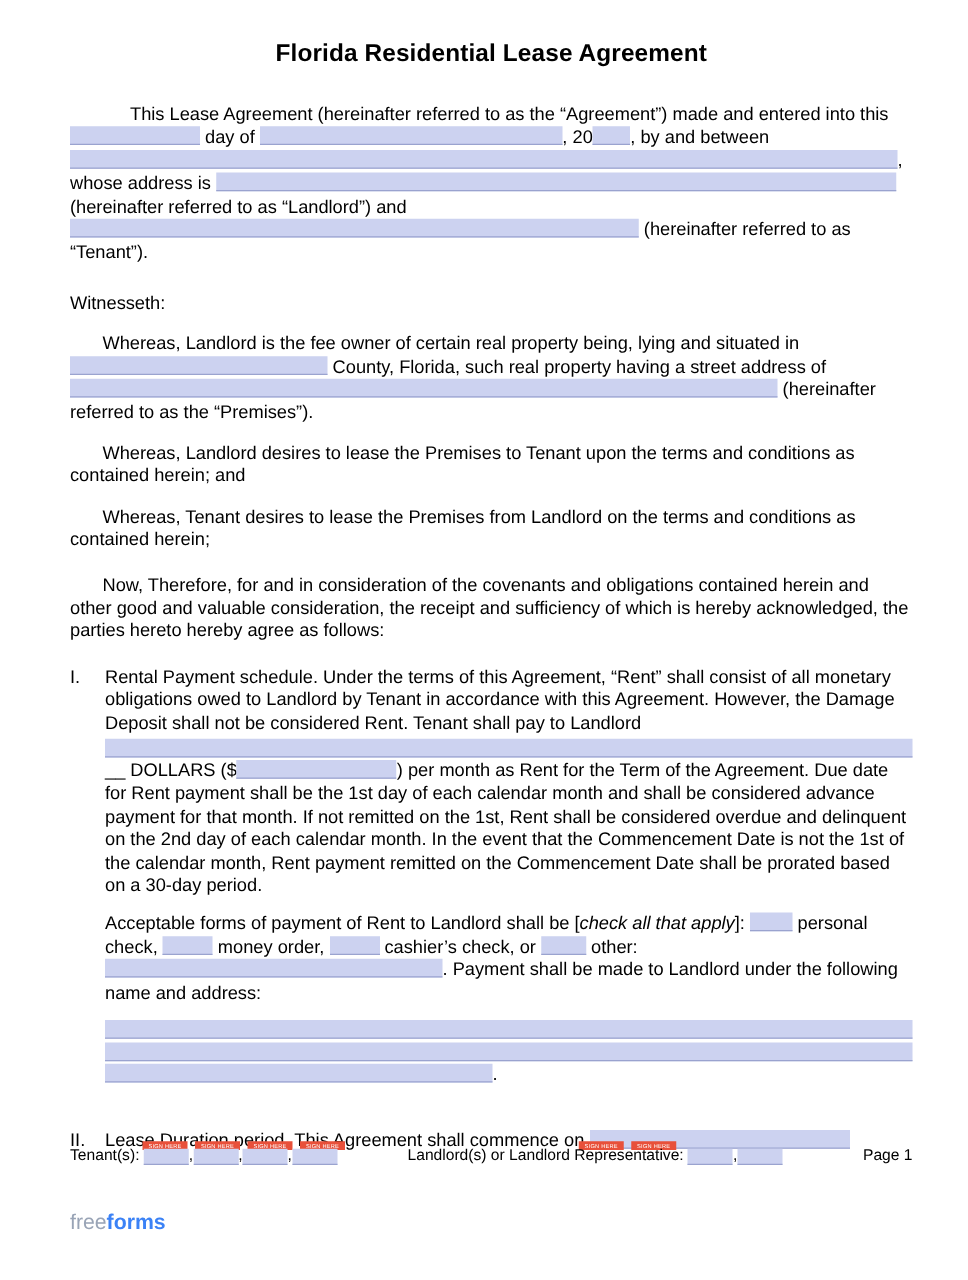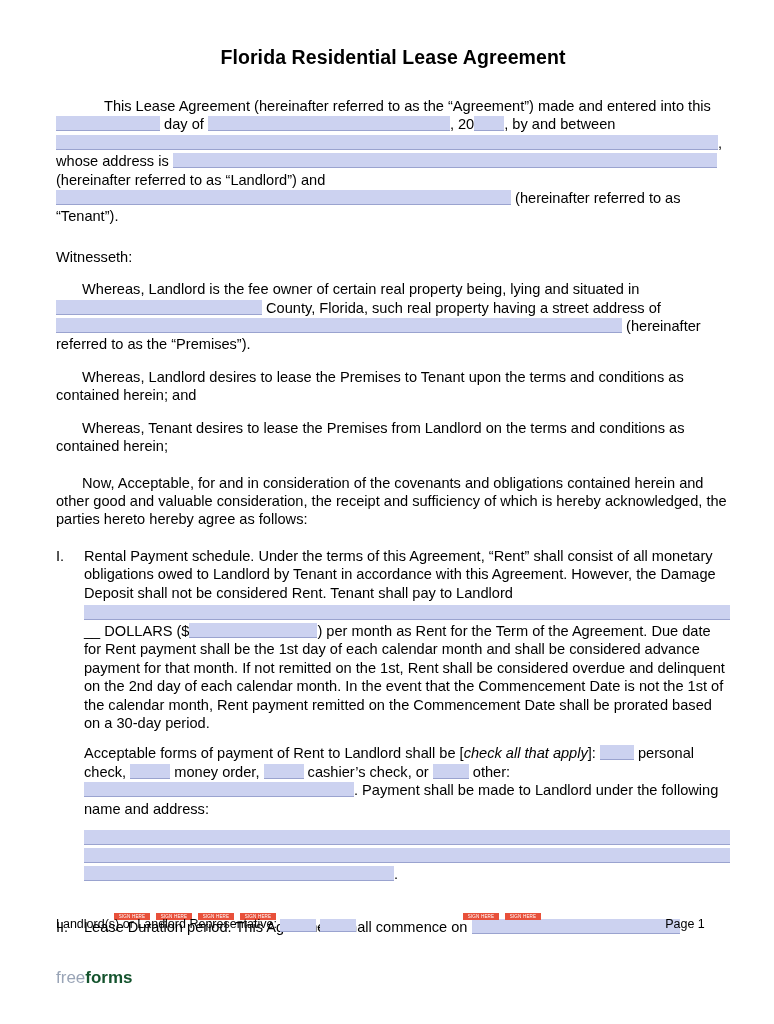--- a/index.html
+++ b/index.html
@@ -13,21 +13,21 @@
     font-family: "Liberation Sans", sans-serif;
     color: #000000;
     position: relative;
     overflow: hidden;
   }
   .page {
     position: relative;
     width: 774px;
     height: 1024px;
     box-sizing: border-box;
-    padding: 32px 44px 0 56px;
+    padding: 18px 44px 0 56px;
   }
   h1.doc-title {
     font-size: 19.5px;
     font-weight: bold;
     text-align: center;
     margin: 14px 0 28px 0;
     letter-spacing: 0.1px;
   }
   p {
     margin: 0 0 0 0;
@@ -105,31 +105,31 @@
     vertical-align: bottom;
   }
   .tags-left { margin-left: 58px; }
   .tags-right { }
   .footer-line {
     display: flex;
     align-items: flex-end;
   }
   .footer-left { width: 270px; }
   .footer-center { flex: 1; }
-  .footer-right { width: 90px; text-align: center; }
+  .footer-right { width: 90px; text-align: right; }
   .page-count { font-size: 12.5px; }
   .brand {
     position: absolute;
     left: 56px;
     top: 968px;
     font-size: 17px;
     color: #7d8aa0;
   }
   .brand .free { font-weight: normal; color: #99a4b6; }
-  .brand .forms { font-weight: bold; color: #14532d; }
+  .brand .forms { font-weight: bold; color: #3b82f6; }
 </style>
 </head>
 <body>
 
 <div class="page">
 
   <h1 class="doc-title">Florida Residential Lease Agreement</h1>
 
   <div class="para">
     <p>
@@ -148,21 +148,21 @@
 
   <div class="para" style="">
     <p><span style="display:inline-block;width:26px"></span><b>Whereas</b><span>, Landlord desires to lease the Premises to Tenant upon the terms and conditions as contained herein; and</span></p>
   </div>
 
   <div class="para" style="margin-top:4px">
     <p><span style="display:inline-block;width:26px"></span><b>Whereas</b><span>, Tenant desires to lease the Premises from Landlord on the terms and conditions as contained herein;</span></p>
   </div>
 
   <div class="para" style="margin-top:18px;margin-bottom:18px">
-    <p><span style="display:inline-block;width:26px"></span><b>Now, Acceptable</b><span>, for and in consideration of the covenants and obligations contained herein and other good and valuable consideration, the receipt and sufficiency of which is hereby acknowledged, the parties hereto hereby agree as follows:</span></p>
+    <p><span style="display:inline-block;width:26px"></span><b>Now, Therefore</b><span>, for and in consideration of the covenants and obligations contained herein and other good and valuable consideration, the receipt and sufficiency of which is hereby acknowledged, the parties hereto hereby agree as follows:</span></p>
   </div>
 
   <div class="section">
     <div class="sec-num">I.</div>
     <div class="sec-body">
       <p>
         <b class="sec-title">Rental Payment schedule</b><span>.  Under the terms of this Agreement, “Rent” shall consist of all monetary obligations owed to Landlord by Tenant in accordance with this Agreement.  However, the Damage Deposit shall not be considered Rent.  Tenant shall pay to Landlord </span><span class="blank-line"></span><span>__ DOLLARS ($</span><span class="blank" style="width:128px"></span><span>) per month as Rent for the Term of the Agreement. Due date for Rent payment shall be the 1st day of each calendar month and shall be considered advance payment for that month.  If not remitted on the 1st, Rent shall be considered overdue and delinquent on the 2nd day of each calendar month.  In the event that the Commencement Date is not the 1st of the calendar month, Rent payment remitted on the Commencement Date shall be prorated based on a 30-day period.</span>
       </p>
       <p style="margin-top:8px">
         <span>Acceptable forms of payment of Rent to Landlord shall be [</span><b><i>check all that apply</i></b><span>]: </span><span class="blank" style="width:34px"></span><span> personal check, </span><span class="blank" style="width:40px"></span><span> money order, </span><span class="blank" style="width:40px"></span><span> cashier’s check, or </span><span class="blank" style="width:36px"></span><span> other: </span><span class="blank" style="width:270px"></span><span>.  Payment shall be made to Landlord under the following name and address:</span>
@@ -188,20 +188,24 @@
     <div style="height:10px">
       <span class="tags-left">
         <span class="sig-tag">SIGN HERE</span><span style="display:inline-block;width:6px"></span><span class="sig-tag">SIGN HERE</span><span style="display:inline-block;width:6px"></span><span class="sig-tag">SIGN HERE</span><span style="display:inline-block;width:6px"></span><span class="sig-tag">SIGN HERE</span>
       </span>
       <span style="display:inline-block;width:180px"></span>
       <span class="tags-right">
         <span class="sig-tag">SIGN HERE</span><span style="display:inline-block;width:6px"></span><span class="sig-tag">SIGN HERE</span>
       </span>
     </div>
     <div class="footer-line" style="margin-top:2px">
+      <div class="footer-left">
+        <span>Tenant(s):</span>
+        <span class="sig-blank"></span>,<span class="sig-blank"></span>,<span class="sig-blank"></span>,<span class="sig-blank"></span>
+      </div>
       <div class="footer-center">
         <span>Landlord(s) or Landlord Representative:</span>
         <span class="sig-blank"></span>,<span class="sig-blank"></span>
       </div>
       <div class="footer-right">
         <span class="page-count">Page 1</span>
       </div>
     </div>
   </div>
 

